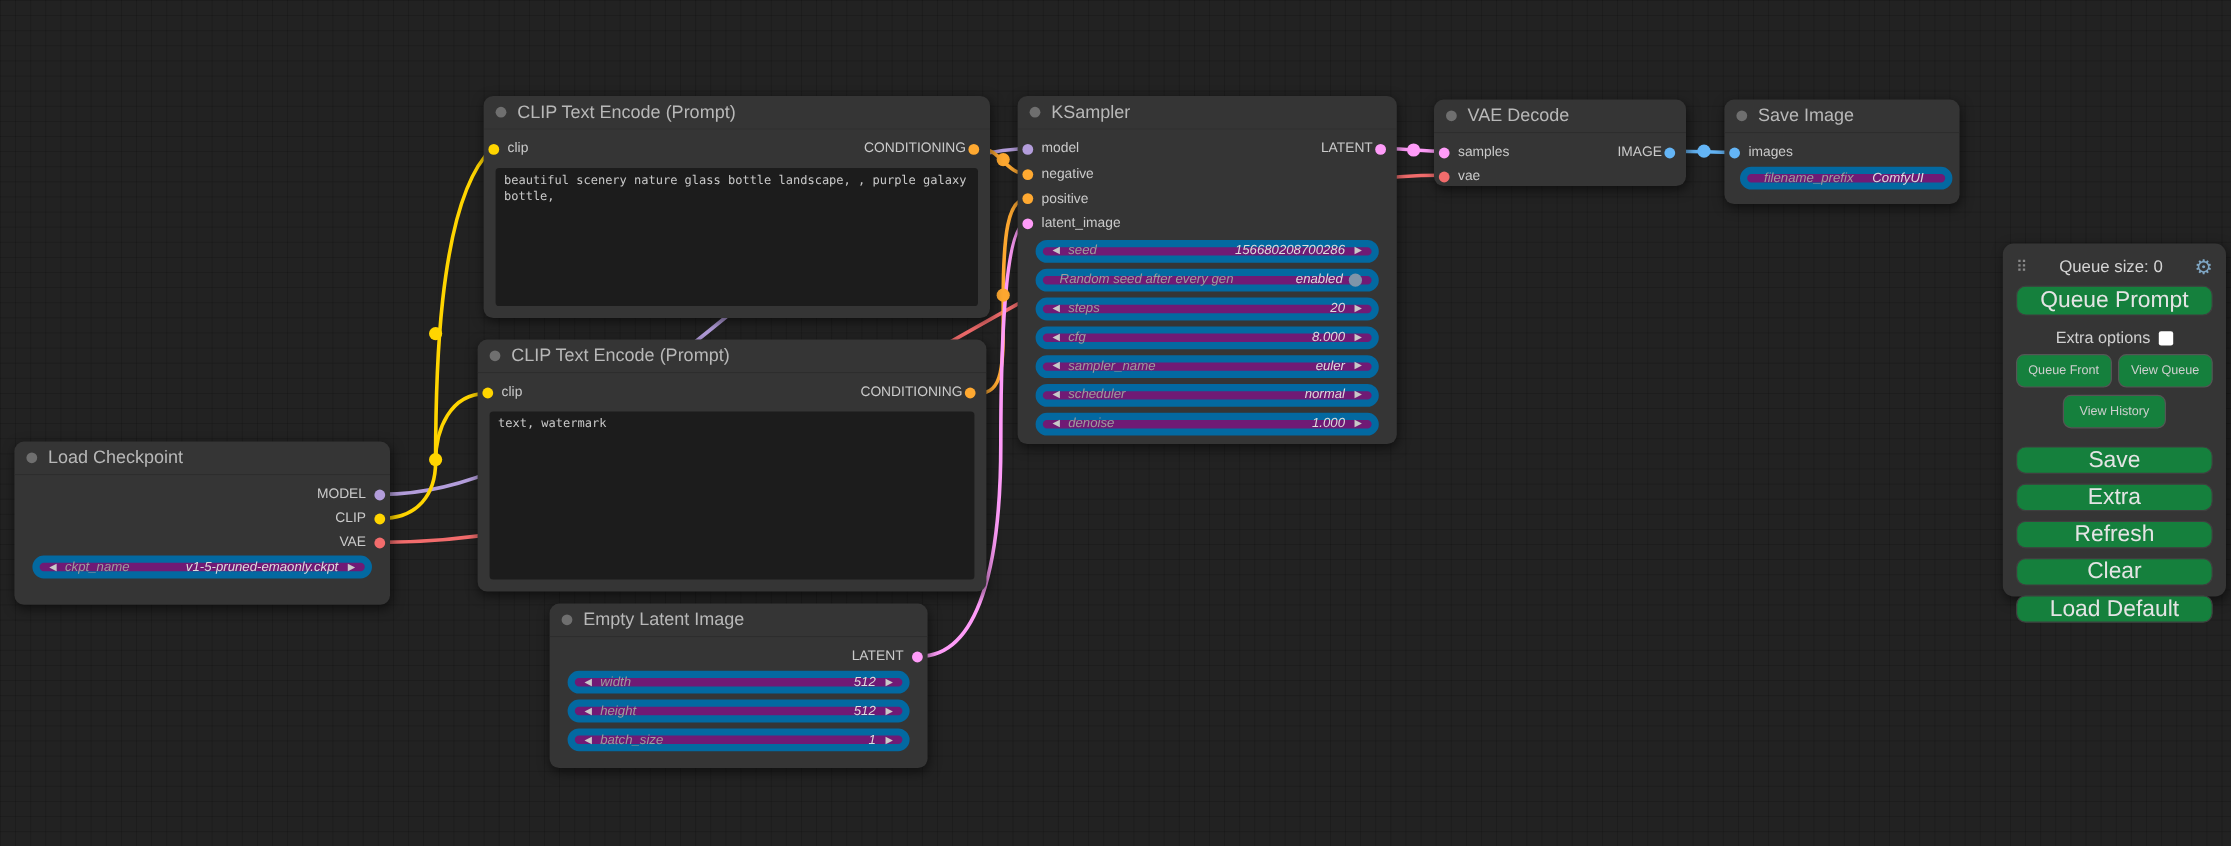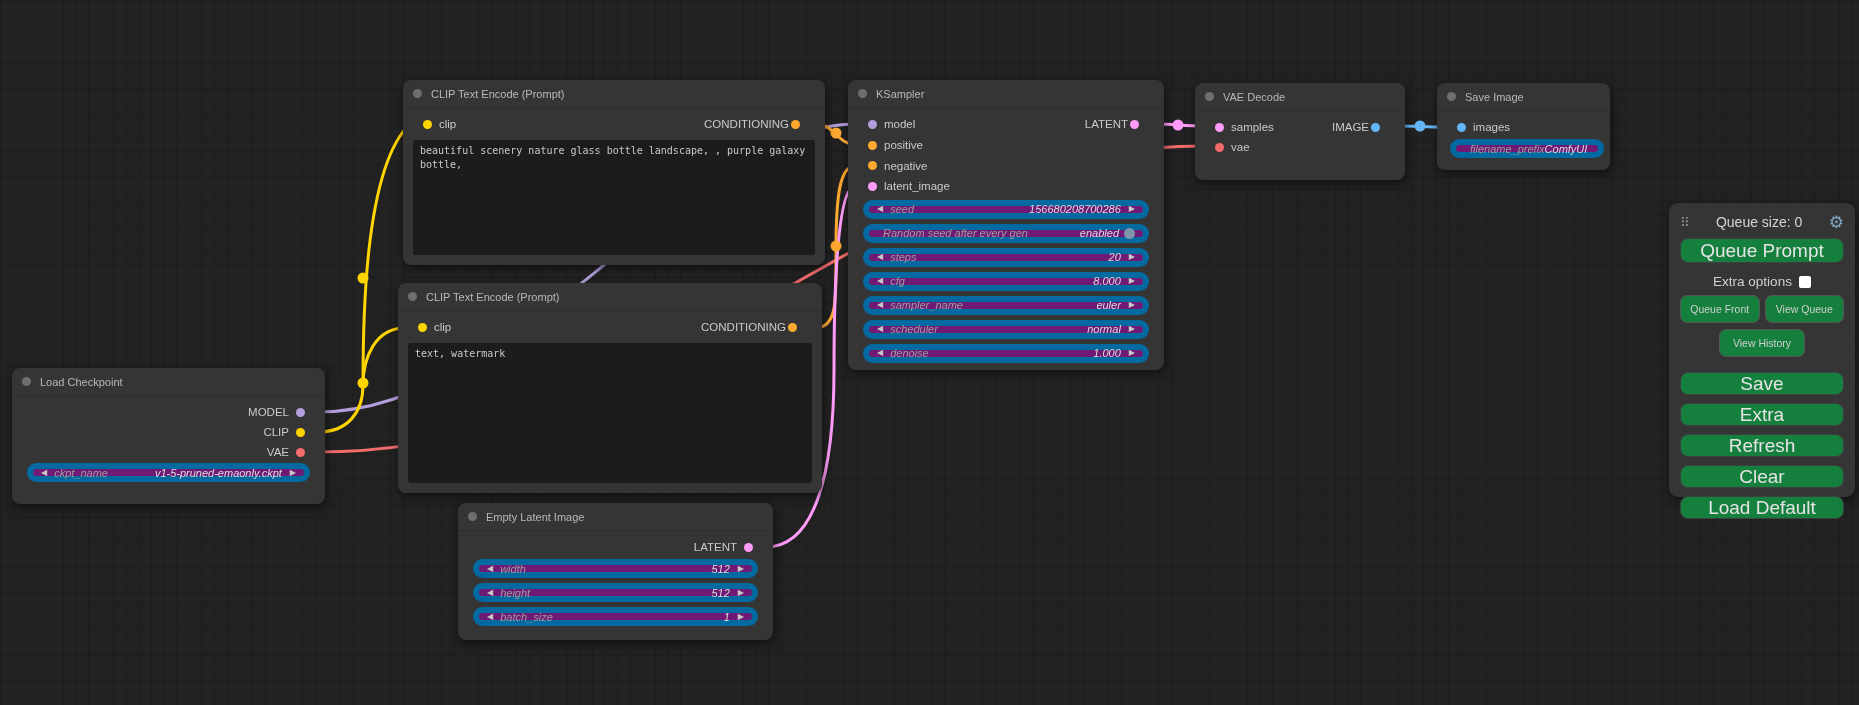--- a/index.html
+++ b/index.html
@@ -22,24 +22,24 @@
     box-shadow:1px 3px 10px rgba(0,0,0,0.55);
     display:flex; flex-direction:column;
     color:#c9c9c9;
   }
   .ntitle {
     height:28px; flex:none; display:flex; align-items:center;
     padding:0 10px; gap:9px; border-bottom:1px solid #2d2d2d;
     border-radius:8px 8px 0 0;
   }
   .tdot { width:9px; height:9px; border-radius:50%; background:#6f6f6f; flex:none; }
-  .ttext { font-size:11px; color:#b8b8b8; white-space:nowrap; }
+  .ttext { font-size:15px; color:#b8b8b8; white-space:nowrap; }
   .nbody { flex:1; display:flex; flex-direction:column; padding-top:6px; }
 
-  .prow { display:flex; align-items:center; height:20px; padding:0 18px; font-size:11.5px; color:#cacaca; }
+  .prow { display:flex; align-items:center; height:20px; padding:0 2px; font-size:11.5px; color:#cacaca; }
   .prow .plabel { white-space:nowrap; }
   .prow.in .dot { margin:0 7px 0 2px; }
   .prow.out { justify-content:flex-end; }
   .prow.out .dot { margin:0 2px 0 7px; }
   .pout { margin-left:auto; display:flex; align-items:center; }
   .pout .dot { margin:0 2px 0 7px; }
   .dot { width:9px; height:9px; border-radius:50%; flex:none; }
   .c-model{background:#b39ddb}.c-clip{background:#ffd500}.c-vae{background:#f26c6c}
   .c-cond{background:#ffa931}.c-latent{background:#ff9cf9}.c-image{background:#64b5f6}
 
@@ -64,22 +64,22 @@
     color:#c9c9c9; white-space:pre-wrap; word-break:break-word; overflow:hidden;
   }
 
   
   #n-lc { left:12px;  top:368px; width:313px; height:136px; }
   #n-c1 { left:403px; top:80px;  width:422px; height:185px; }
   #n-c2 { left:398px; top:283px; width:424px; height:210px; }
   #n-el { left:458px; top:503px; width:315px; height:137px; }
   #n-ks { left:848px; top:80px;  width:316px; height:290px; }
   #n-ks .prow { height:20.7px; }
-  #n-vd { left:1195px; top:83px; width:210px; height:97px; }
-  #n-si { left:1437px; top:83px; width:173px; height:87px; }
+  #n-vd { left:1195px; top:83px; width:210px; height:72px; }
+  #n-si { left:1437px; top:83px; width:196px; height:87px; }
   #n-si .widget { margin:2px 6px 0 13px; }
 
   
   .qpanel {
     position:absolute; z-index:3; left:1669px; top:203px; width:186px; height:294px;
     background:#353535; border-radius:9px; box-shadow:1px 3px 10px rgba(0,0,0,0.55);
     display:flex; flex-direction:column; padding:8px 11px; color:#d8d8d8;
   }
   .qhead { display:flex; align-items:center; height:22px; flex:none; }
   .qdrag { color:#8a8a8a; font-size:13px; line-height:1; cursor:grab; }
@@ -226,25 +226,25 @@
     <div class="prow in">
       <span class="dot c-model"></span>
       <span class="plabel">model</span>
       <span class="pout">
         <span class="plabel">LATENT</span>
         <span class="dot c-latent"></span>
       </span>
     </div>
     <div class="prow in">
       <span class="dot c-cond"></span>
+      <span class="plabel">negative</span>
+    </div>
+    <div class="prow in">
+      <span class="dot c-cond"></span>
       <span class="plabel">positive</span>
-    </div>
-    <div class="prow in">
-      <span class="dot c-cond"></span>
-      <span class="plabel">negative</span>
     </div>
     <div class="prow in">
       <span class="dot c-latent"></span>
       <span class="plabel">latent_image</span>
     </div>
     <div class="widget" style="margin-top:3px">
       <span class="warrow">◀</span>
       <span class="wlabel">seed</span>
       <span class="wvalue">156680208700286</span>
       <span class="warrow">▶</span>

